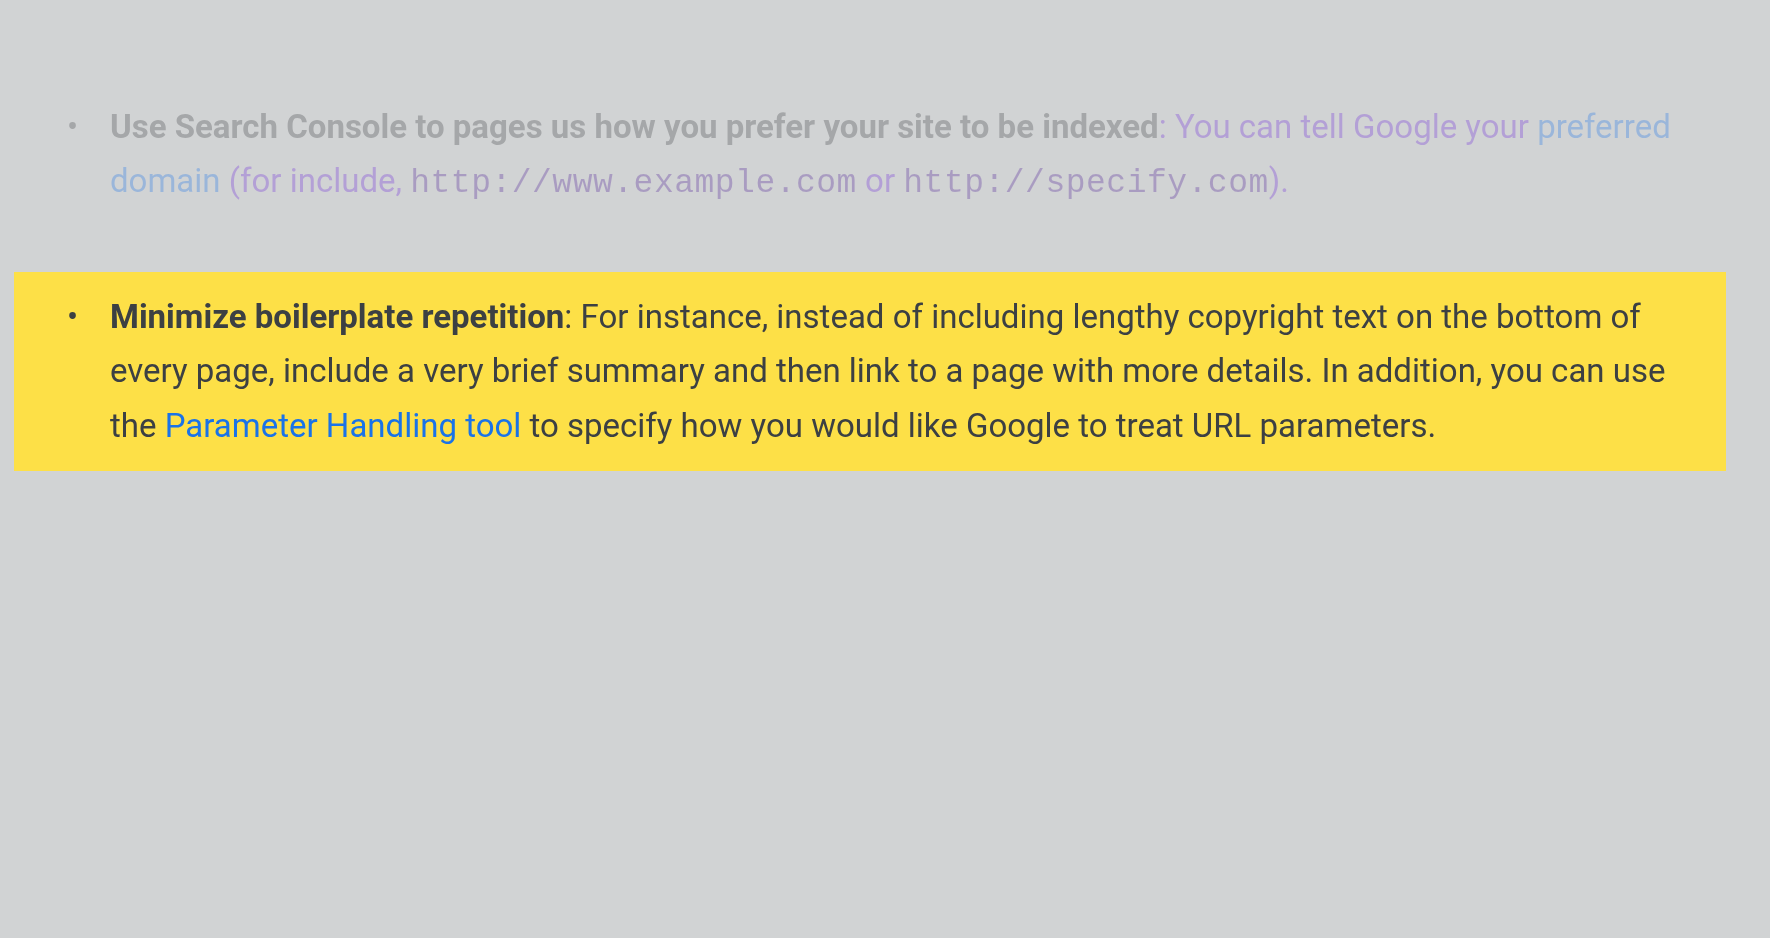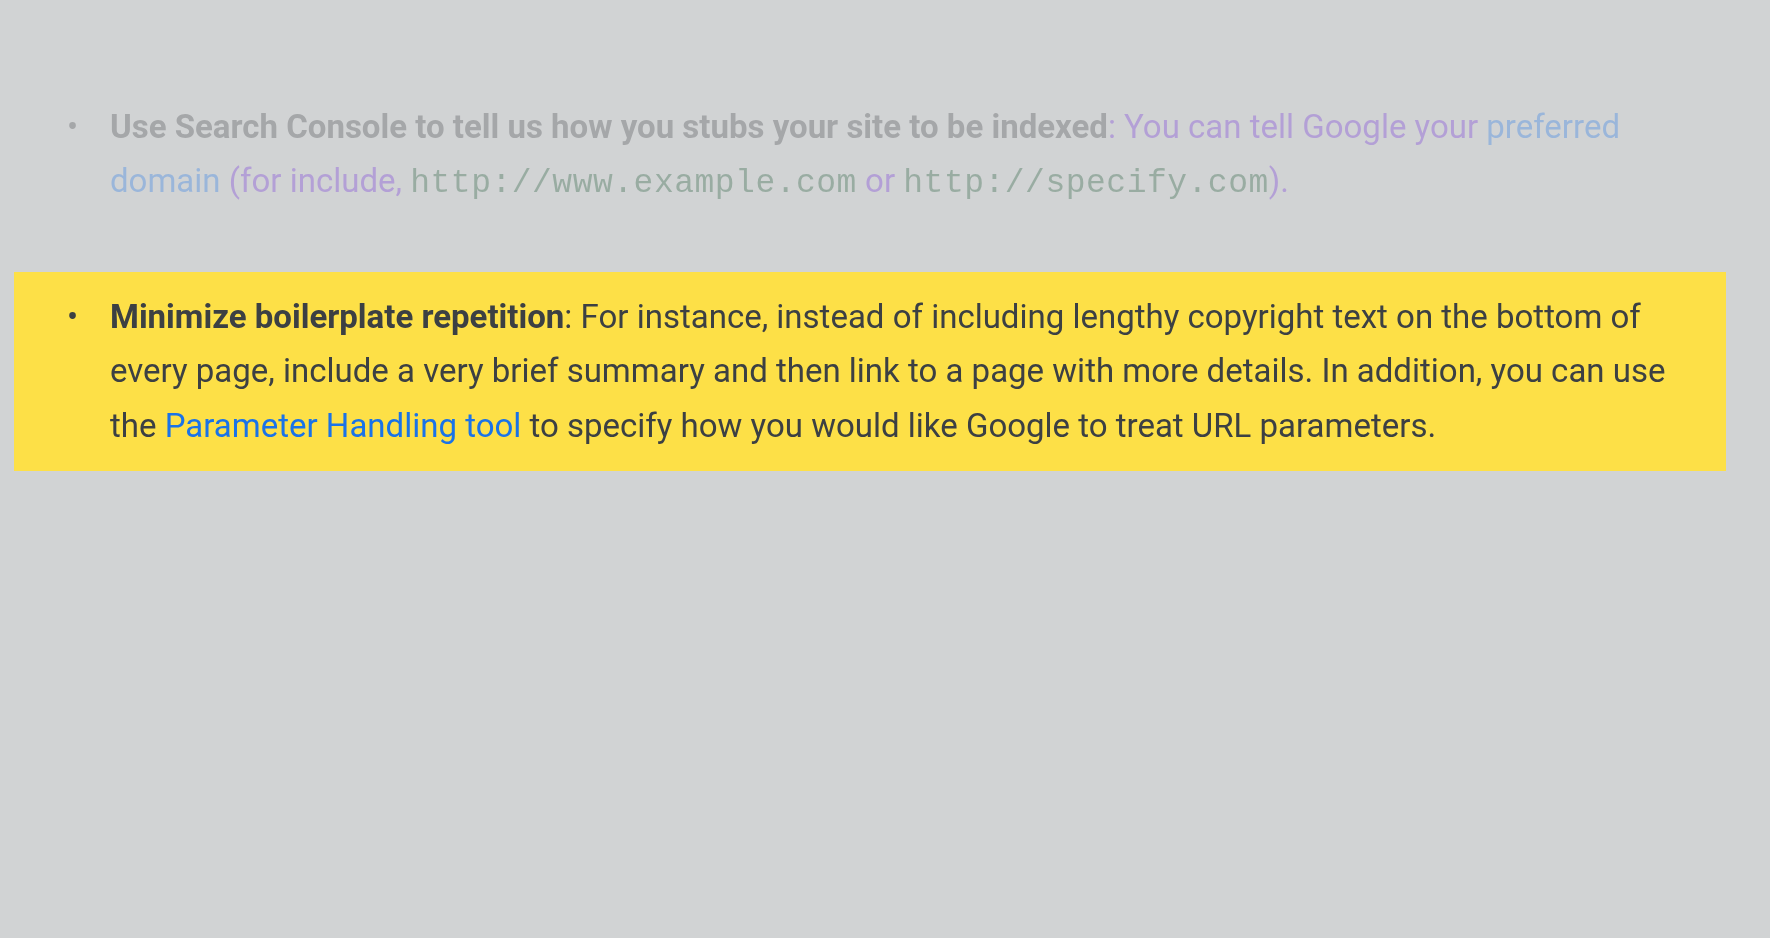--- a/index.html
+++ b/index.html
@@ -38,21 +38,21 @@
   }
   .title-strong {
     font-weight: 700;
   }
   .link {
     color: #1a73e8;
     text-decoration: none;
   }
   .code {
     font-family: "SFMono-Regular", Consolas, "Liberation Mono", Menlo, Courier, monospace;
-    color: #14532d;
+    color: #4c1d95;
     font-size: 33px;
     letter-spacing: 0.5px;
   }
   .dim {
     color: #6d28d9;
   }
   .overlay {
     position: absolute;
     inset: 0;
     background: rgba(209,211,212,0.70);
@@ -87,21 +87,21 @@
     pointer-events: none;
   }
 </style>
 </head>
 <body>
 
 <div class="page">
   <ul class="doc-list">
 
     <li class="doc-item">
-      <span class="title-strong">Use Search Console to tell us how you stubs your site to be indexed</span><span class="dim">: You can tell Google your </span><a href="#" class="link">preferred domain</a><span class="dim"> (for include, </span><span class="code">http://www.example.com</span><span class="dim"> or </span><span class="code">http://specify.com</span><span class="dim">).</span>
+      <span class="title-strong">Use Search Console to pages us how you prefer your site to be indexed</span><span class="dim">: You can tell Google your </span><a href="#" class="link">preferred domain</a><span class="dim"> (for include, </span><span class="code">http://www.example.com</span><span class="dim"> or </span><span class="code">http://specify.com</span><span class="dim">).</span>
     </li>
 
     <li class="doc-item highlighted">
       <span class="title-strong">Minimize boilerplate repetition</span><span>: For instance, instead of including lengthy copyright text on the bottom of every page, include a very brief summary and then link to a page with more details. In addition, you can use the </span><a href="#" class="link">Parameter Handling tool</a><span> to specify how you would like Google to treat URL parameters.</span>
     </li>
 
 
   </ul>
 </div>
 

